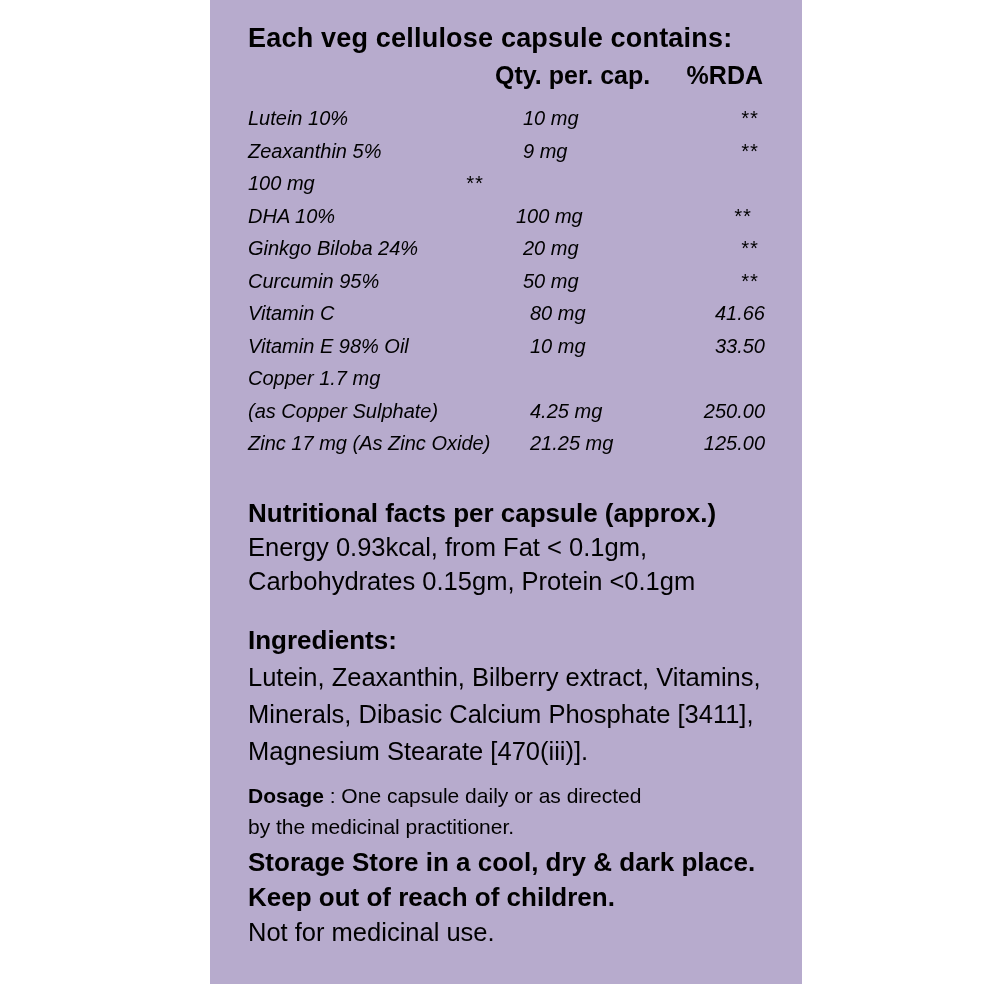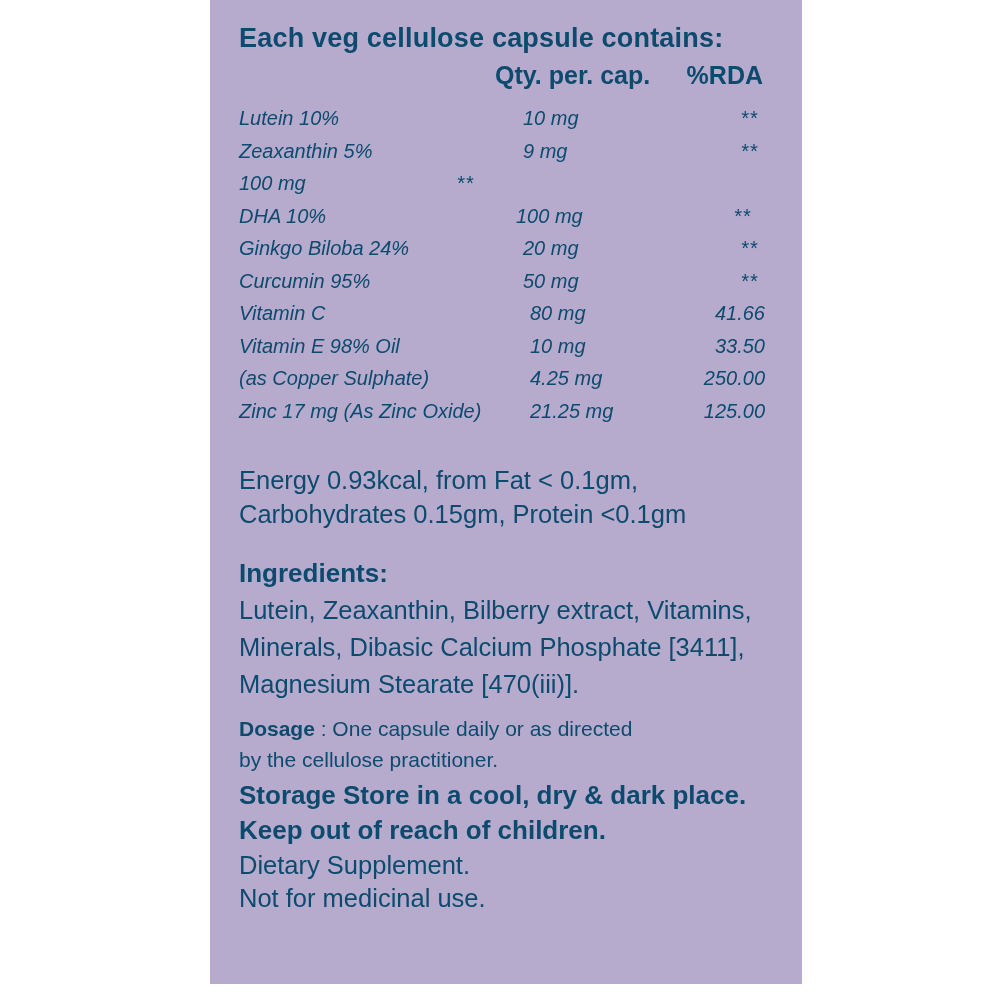--- a/index.html
+++ b/index.html
@@ -17,23 +17,23 @@
     background: #ffffff;
     overflow: hidden;
   }
   .panel {
     position: absolute;
     left: 210px;
     top: 0;
     width: 592px;
     height: 984px;
     background: #b7abcd;
-    color: #0c4a6e;
+    color: #000000;
     box-sizing: border-box;
-    padding: 0 37px 0 29px;
+    padding: 0 37px 0 38px;
   }
   .title {
     margin-top: 22px;
     font-size: 27px;
     font-weight: bold;
     line-height: 32px;
     letter-spacing: 0.2px;
   }
   .cols-header {
     display: flex;
@@ -121,56 +121,57 @@
         <span class="name">Vitamin C</span>
         <span class="qty">80 mg</span>
         <span class="rda">41.66</span>
       </div>
       <div class="trow">
         <span class="name">Vitamin E 98% Oil</span>
         <span class="qty">10 mg</span>
         <span class="rda">33.50</span>
       </div>
       <div class="trow">
+        <span class="name">Copper 1.7 mg</span>
         <span class="qty"></span>
         <span class="rda"></span>
       </div>
       <div class="trow">
         <span class="name">(as Copper Sulphate)</span>
         <span class="qty">4.25 mg</span>
         <span class="rda">250.00</span>
       </div>
       <div class="trow">
         <span class="name">Zinc 17 mg (As Zinc Oxide)</span>
         <span class="qty">21.25 mg</span>
         <span class="rda">125.00</span>
       </div>
     </div>
 
     <div class="nutrition">
+      <div class="sec-heading">Nutritional facts per capsule (approx.)</div>
       <div class="line">Energy 0.93kcal, from Fat &lt; 0.1gm,</div>
       <div class="line">Carbohydrates 0.15gm, Protein &lt;0.1gm</div>
     </div>
 
     <div class="ingredients">
       <div class="sec-heading">Ingredients:</div>
       <div class="line">Lutein, Zeaxanthin, Bilberry extract, Vitamins,</div>
       <div class="line">Minerals, Dibasic Calcium Phosphate [3411],</div>
       <div class="line">Magnesium Stearate [470(iii)].</div>
     </div>
 
     <div class="dosage">
       <div><span class="bold">Dosage</span><span> : One capsule daily or as directed</span></div>
-      <div>by the cellulose practitioner.</div>
+      <div>by the medicinal practitioner.</div>
     </div>
 
     <div class="storage">
       <div>Storage Store in a cool, dry &amp; dark place.</div>
       <div>Keep out of reach of children.</div>
     </div>
 
     <div class="footnotes">
-      <div>Dietary Supplement.</div>
       <div>Not for medicinal use.</div>
     </div>
 
   </div>
 </div>
 
 </body></html>

